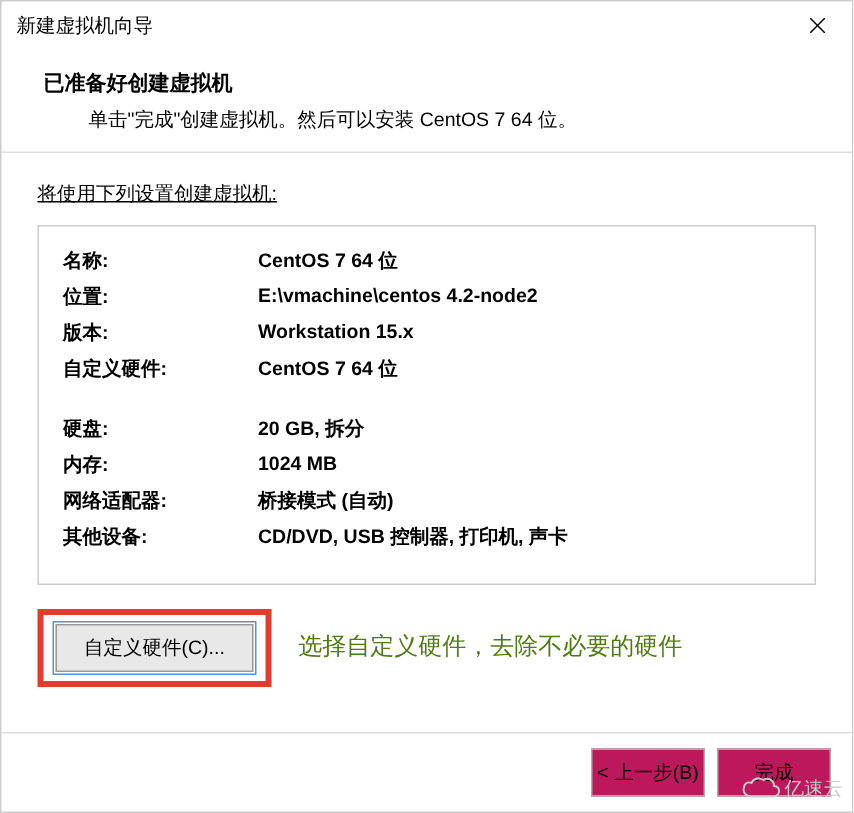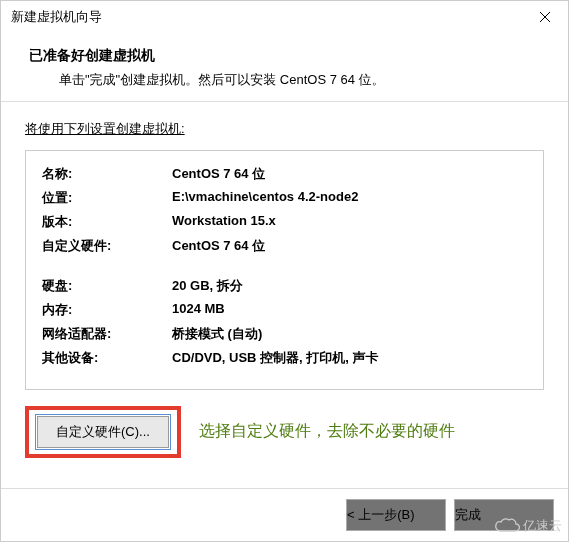--- a/index.html
+++ b/index.html
@@ -17,21 +17,21 @@
     .body-label { margin-bottom: 12px; font-size: 13px; text-decoration: underline; }
     .config-box { border: 1px solid #ccc; padding: 14px 16px 16px 16px; margin-bottom: 14px; }
     .config-row { display: flex; margin-bottom: 6px; font-size: 13px; font-weight: bold; }
     .config-key { width: 130px; flex-shrink: 0; }
     .config-val { flex: 1; }
     .config-gap { height: 16px; }
     .highlight-box { border: 4px solid #e33b2e; padding: 6px 8px; display: inline-block; margin-top: 2px; }
     .custom-btn { background: #e8e8e8; border: 1px solid #9a9a9a; outline: 1px solid #5a8fd6; outline-offset: 1px; padding: 6px 18px; font-size: 13px; cursor: pointer; font-family: inherit; }
     .annotation { color: #4d7c0f; font-size: 16px; margin-left: 18px; display: inline-block; vertical-align: middle; font-weight: 500; }
     .footer { position: absolute; bottom: 0; left: 0; right: 0; border-top: 1px solid #ddd; padding: 10px 14px; display: flex; justify-content: flex-end; gap: 8px; align-items: center; }
-    .footer-btn { background: #737373; border: 1px solid #aaa; padding: 6px 0; width: 100px; font-size: 13px; cursor: pointer; font-family: inherit; text-align: left; }
+    .footer-btn { background: #be185d; border: 1px solid #aaa; padding: 6px 0; width: 76px; font-size: 13px; cursor: pointer; font-family: inherit; text-align: center; }
     .watermark { position: absolute; right: 6px; bottom: 6px; color: #ccc; font-size: 13px; display: flex; align-items: flex-start; gap: 2px; pointer-events: none; }
     .watermark svg { width: 28px; height: 18px; }
     .btn-row { display: flex; align-items: center; }
   </style>
 </head>
 <body>
 
 <div class="dialog">
 
   <div class="titlebar">

